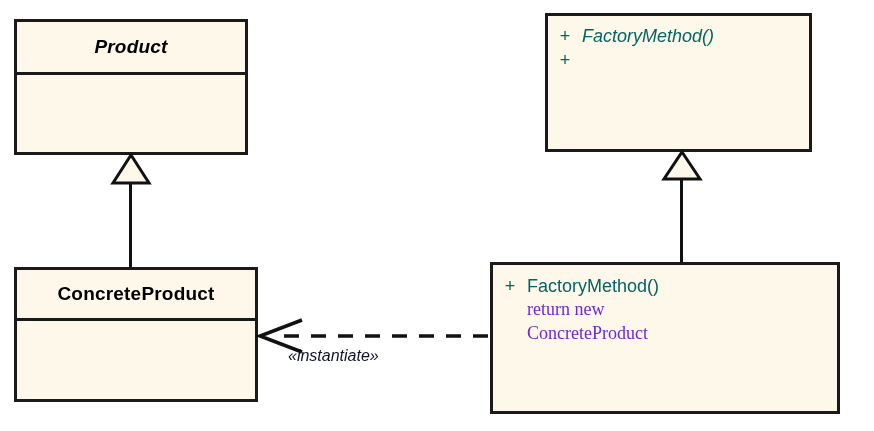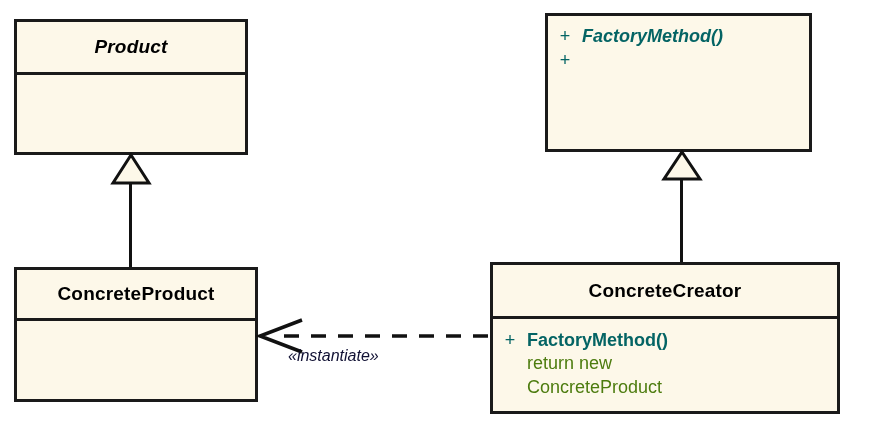--- a/index.html
+++ b/index.html
@@ -56,31 +56,31 @@
   }
   .member .vis {
     width: 34px;
     text-align: center;
     flex: 0 0 34px;
     color: #046464;
     font-weight: normal;
   }
   .member .mname {
     flex: 1 1 auto;
-    font-weight: bold;
   }
   .member.abstract .mname {
     font-style: italic;
   }
   .note-line {
     font-size: 18px;
-    color: #4d7c0f;
+    color: #6d28d9;
     line-height: 1.3;
     padding-left: 34px;
     white-space: nowrap;
+    font-family: Liberation Serif, serif;
   }
 
   
   .conn-line {
     position: absolute;
     background: #111111;
   }
   .tri-svg, .arrow-svg, .dash-svg {
     position: absolute;
     overflow: visible;
@@ -115,21 +115,20 @@
       </div>
     </div>
   </div>
 
   <div class="uml-box" style="left:14px; top:267px; width:244px; height:135px;">
     <div class="uml-title" style="height:51px;">ConcreteProduct</div>
     <div class="uml-body"></div>
   </div>
 
   <div class="uml-box" style="left:490px; top:262px; width:350px; height:152px;">
-    <div class="uml-title" style="height:54px;">ConcreteCreator</div>
     <div class="uml-body" style="padding-top:9px;">
       <div class="member">
         <span class="vis">+</span>
         <span class="mname">FactoryMethod()</span>
       </div>
       <div class="note-line">return new</div>
       <div class="note-line">ConcreteProduct</div>
     </div>
   </div>
 

